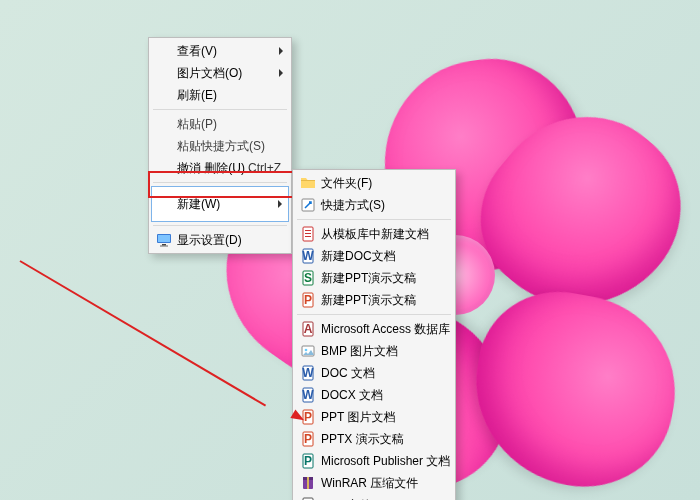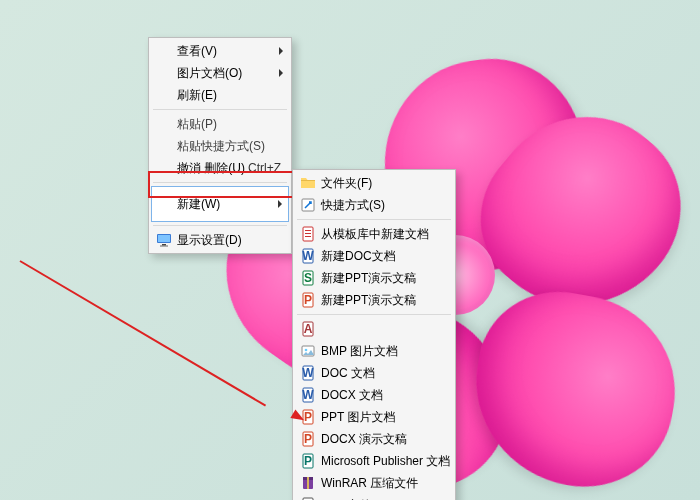--- a/index.html
+++ b/index.html
@@ -143,20 +143,21 @@
       <span>新建PPT演示文稿</span>
     </div>
   <div class="sep"></div>
   <div class="item">
       <span class="ico">
         <svg viewBox="0 0 16 16">
           <rect x="3" y="1" width="10" height="14" rx="1" fill="#fff" stroke="#a4373a"></rect>
           <text x="8" y="12" font-size="9" text-anchor="middle" fill="#a4373a" font-weight="bold">A</text>
         </svg>
       </span>
+      <span>Microsoft Access 数据库</span>
     </div>
   <div class="item">
       <span class="ico">
         <svg viewBox="0 0 16 16">
           <rect x="2" y="3" width="12" height="10" rx="1" fill="#fff" stroke="#888"></rect>
           <circle cx="6" cy="7" r="1.3" fill="#6cf"></circle>
           <path d="M3 12l3-3 2 2 3-4 3 5H3z" fill="#8bd"></path>
         </svg>
       </span>
       <span>BMP 图片文档</span>
@@ -188,21 +189,21 @@
       </span>
       <span>PPT 图片文档</span>
     </div>
   <div class="item">
       <span class="ico">
         <svg viewBox="0 0 16 16">
           <rect x="3" y="1" width="10" height="14" rx="1" fill="#fff" stroke="#d24726"></rect>
           <text x="8" y="12" font-size="9" text-anchor="middle" fill="#d24726" font-weight="bold">P</text>
         </svg>
       </span>
-      <span>DOCX 演示文稿</span>
+      <span>PPTX 演示文稿</span>
     </div>
   <div class="item">
       <span class="ico">
         <svg viewBox="0 0 16 16">
           <rect x="3" y="1" width="10" height="14" rx="1" fill="#fff" stroke="#077568"></rect>
           <text x="8" y="12" font-size="9" text-anchor="middle" fill="#077568" font-weight="bold">P</text>
         </svg>
       </span>
       <span>Microsoft Publisher 文档</span>
     </div>

